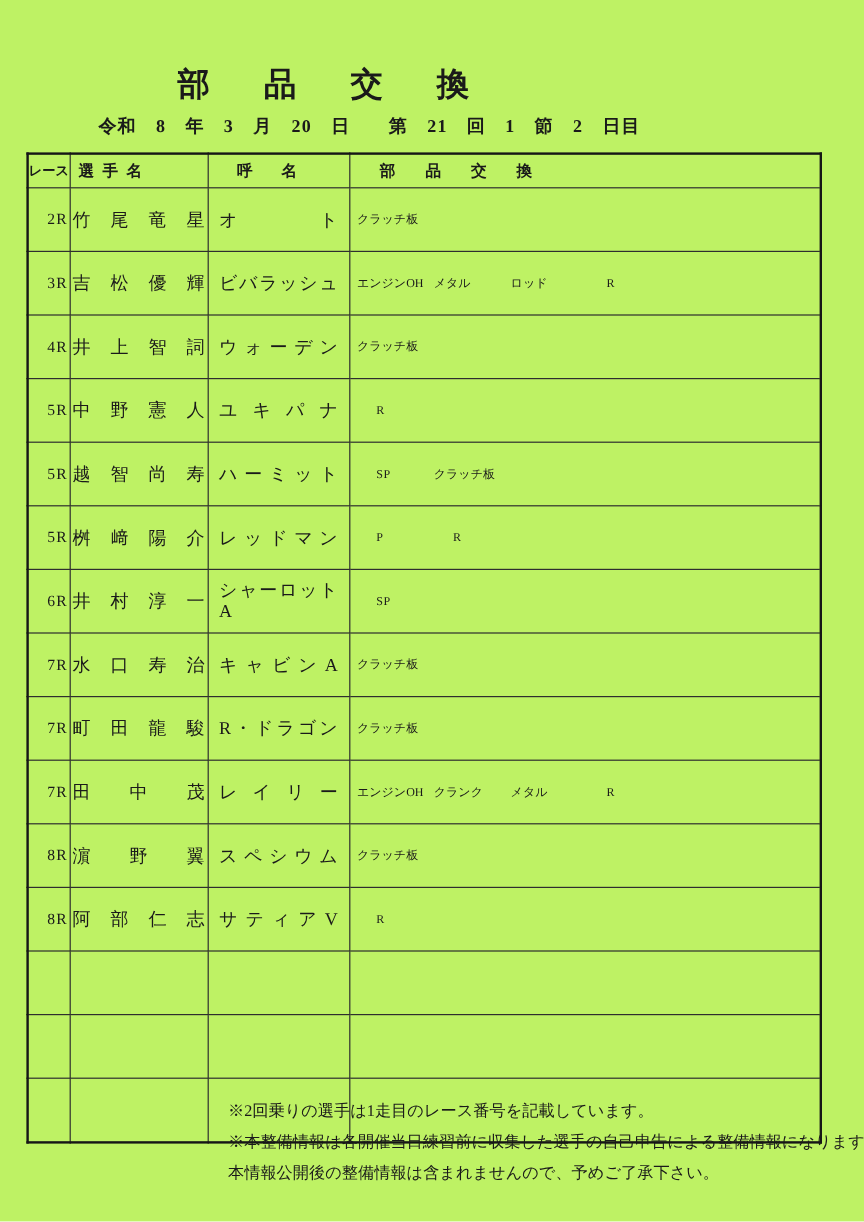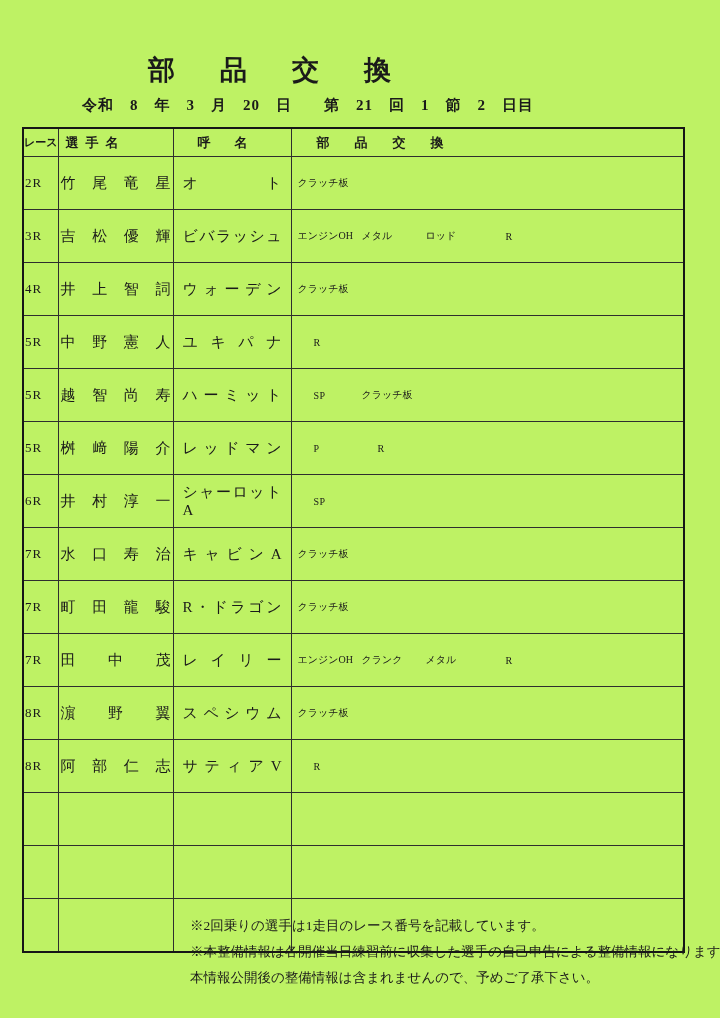--- a/index.html
+++ b/index.html
@@ -26,21 +26,21 @@
   .parts-table col.c-parts{width:393px;}
   .parts-table th,.parts-table td{
     border:1px solid #2e2e2e;vertical-align:middle;overflow:hidden;
   }
   .parts-table thead th{height:27px;text-align:left;font-weight:600;font-size:13px;padding:0;}
   .parts-table thead th.h-race{font-size:11px;letter-spacing:0;}
   .parts-table thead th.h-racer{letter-spacing:7px;padding-left:7px;}
   .parts-table thead th.h-call{letter-spacing:24px;padding-left:24px;}
   .parts-table thead th.h-parts{letter-spacing:25px;padding-left:25px;}
   .parts-table tbody td{height:50px;}
-  td.col-race{text-align:left;font-size:13px;letter-spacing:1px;}
+  td.col-race{text-align:right;font-size:13px;letter-spacing:1px;}
   td.col-racer{
     font-size:15px;padding:0 2px;
     text-align:justify;text-align-last:justify;letter-spacing:0;
   }
   td.col-call{
     font-size:15px;padding:1px 9px;
     text-align:justify;text-align-last:justify;
   }
   td.col-parts{font-size:10px;padding:0 0 0 6px;white-space:nowrap;font-family:Liberation Serif, serif;}
   td.col-parts .part{display:inline-block;min-width:60px;margin-right:4px;vertical-align:middle;}

